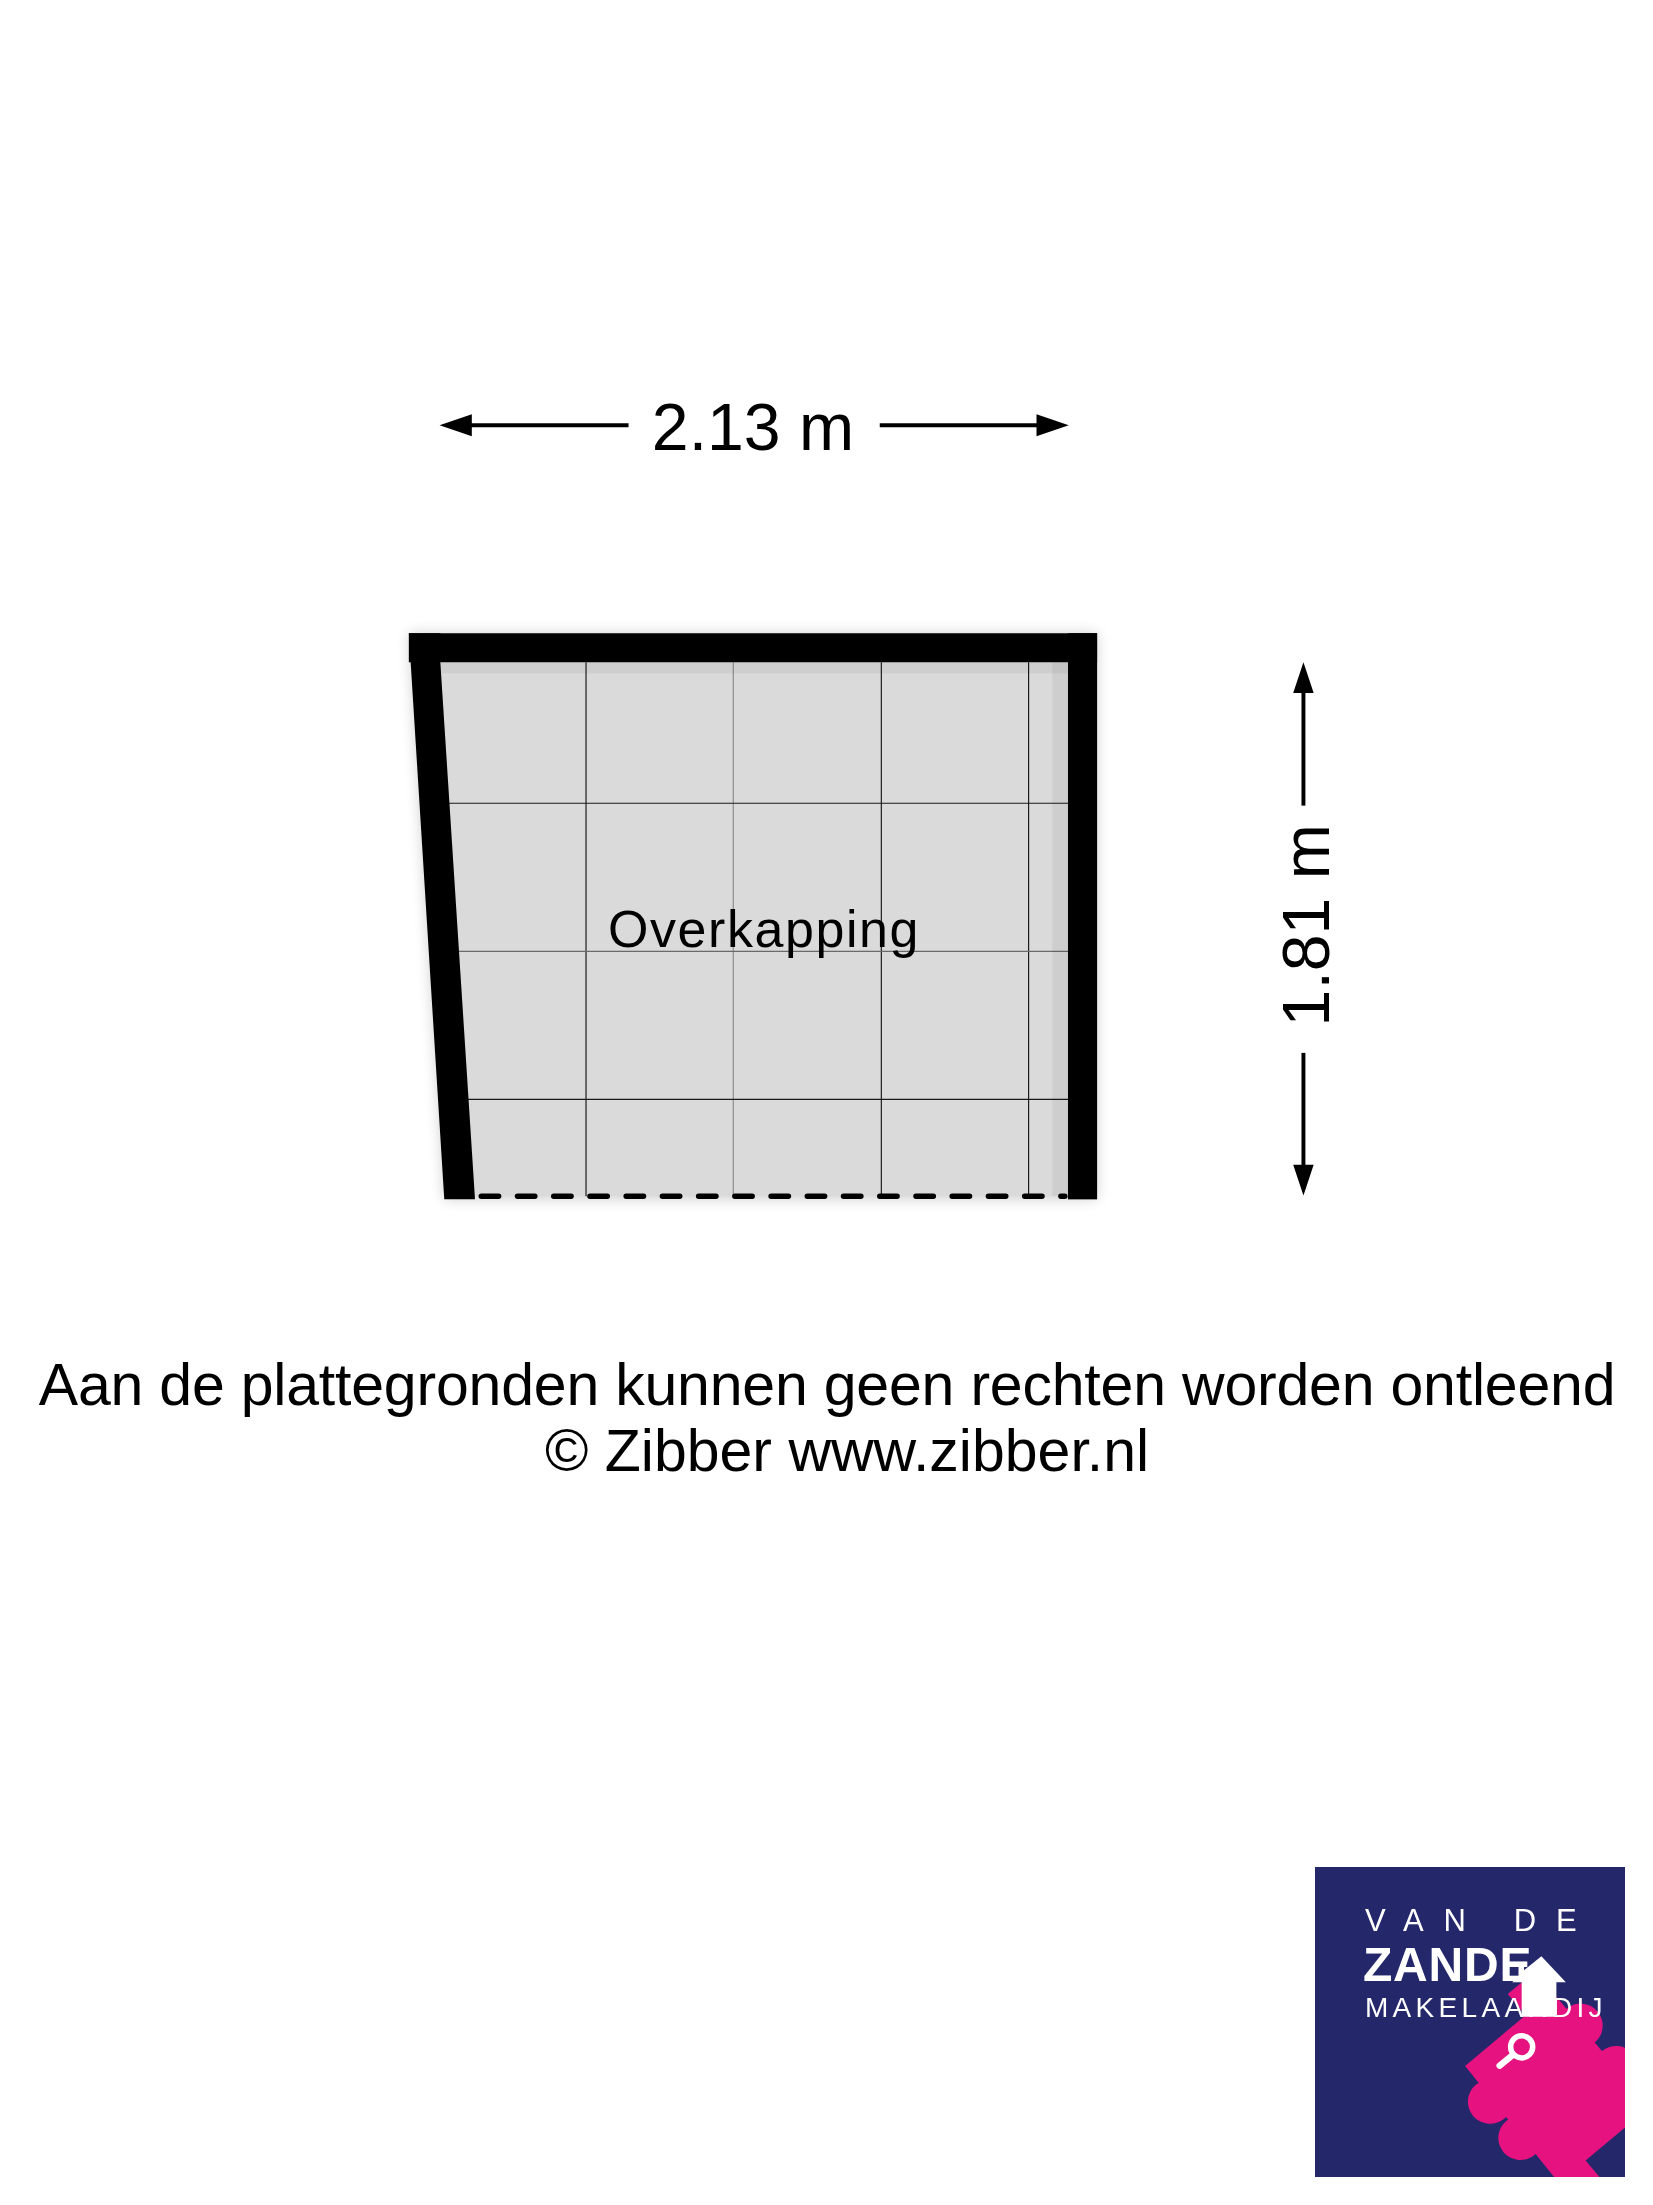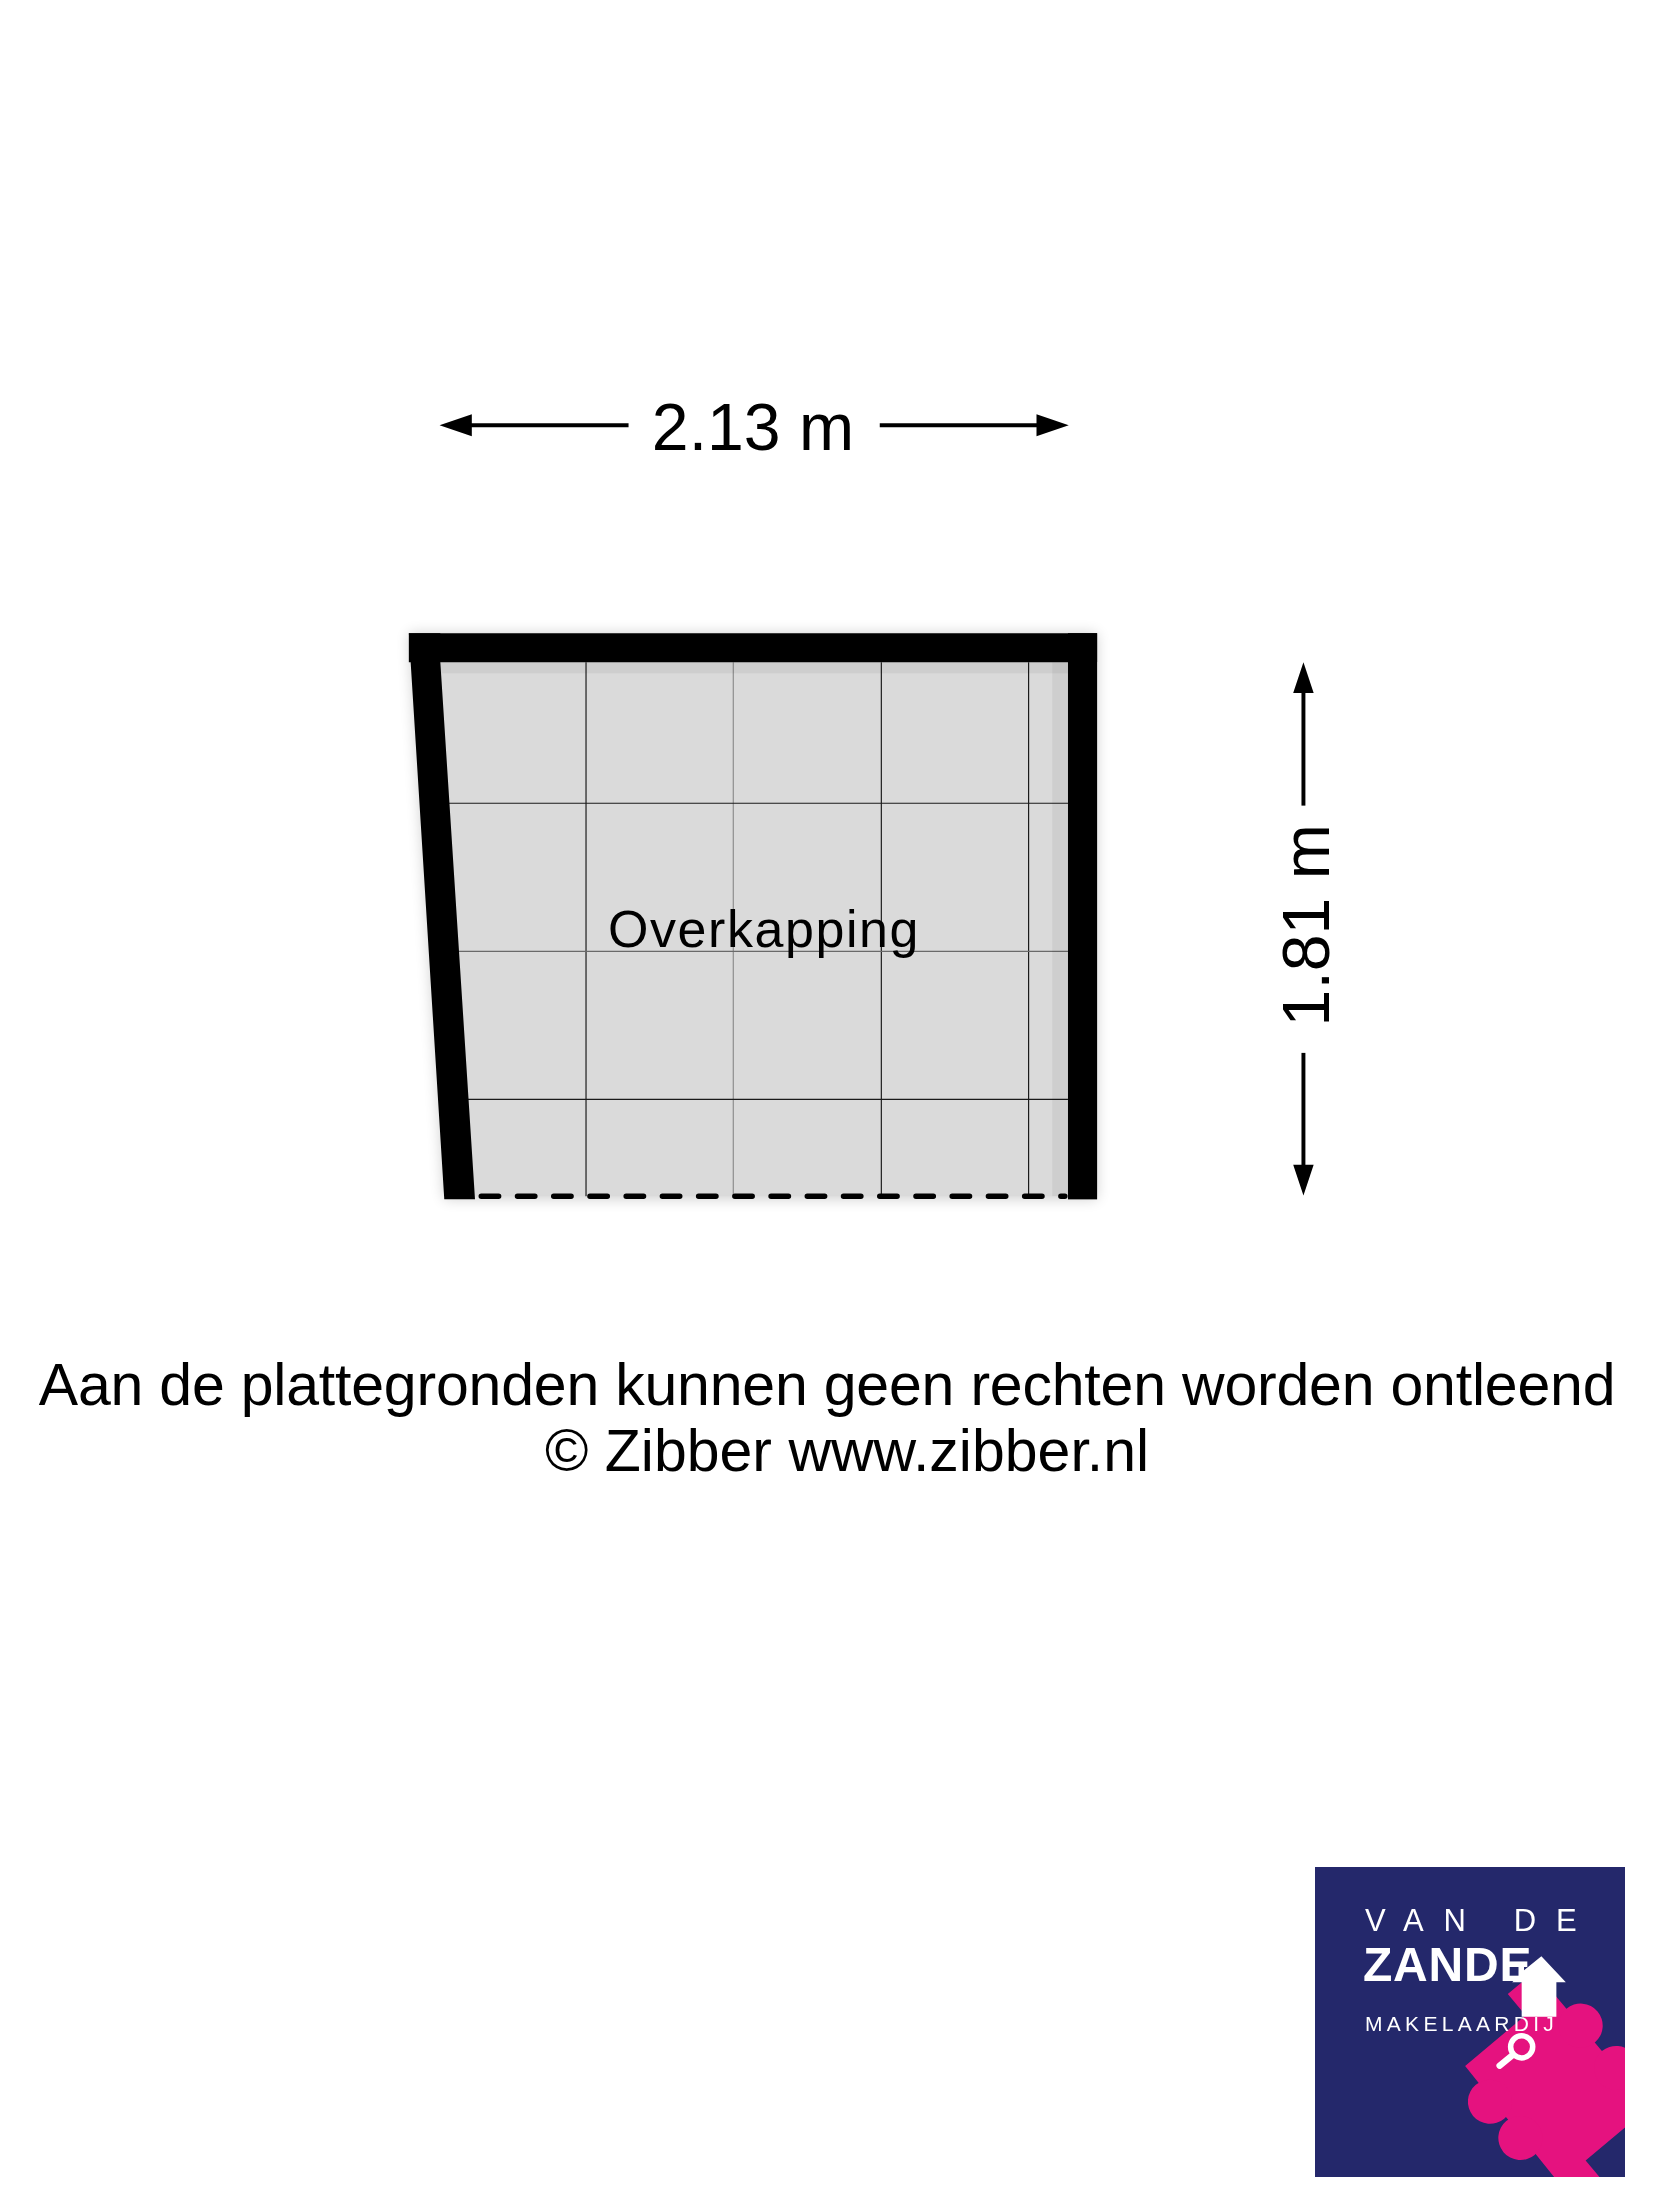--- a/index.html
+++ b/index.html
@@ -6,21 +6,21 @@
   body { width: 1654px; height: 2205px; position: relative; overflow: hidden; font-family: "Liberation Sans", sans-serif; color: #000; }
   #plan { position: absolute; left: 0; top: 0; width: 1654px; height: 2205px; }
   .dim-text { font-family: "Liberation Sans", sans-serif; fill: #000; }
   .disclaimer { position: absolute; left: 0; width: 1654px; text-align: center; font-family: "Liberation Sans", sans-serif; font-size: 59px; line-height: 66px; color: #000; white-space: nowrap; }
   #line1 { top: 1352px; letter-spacing: -0.2px; }
   #line2 { top: 1418px; margin-left: 20px; }
   .logo { position: absolute; left: 1315px; top: 1867px; width: 310px; height: 310px; background: #24286b; overflow: hidden; }
   .logo-text { position: absolute; left: 0; width: 310px; color: #ffffff; font-family: "Liberation Sans", sans-serif; white-space: nowrap; }
   .logo-vande { top: 1903px; font-size: 31px; letter-spacing: 19.7px; }
   .logo-zande { top: 1937px; font-size: 48px; font-weight: bold; letter-spacing: 0.8px; }
-  .logo-mak { top: 1992px; font-size: 21px; letter-spacing: 4.3px; margin-top: 20px; }
+  .logo-mak { top: 1992px; font-size: 28px; letter-spacing: 4.3px; }
   .logo-mark { position: absolute; left: 1315px; top: 1867px; width: 310px; height: 310px; }
 </style>
 </head>
 <body>
 
 <svg id="plan" viewBox="0 0 2100 2800" xmlns="http://www.w3.org/2000/svg">
   <defs>
     <filter id="soft" x="-10%" y="-10%" width="120%" height="120%">
       <feGaussianBlur stdDeviation="9"></feGaussianBlur>
     </filter>

